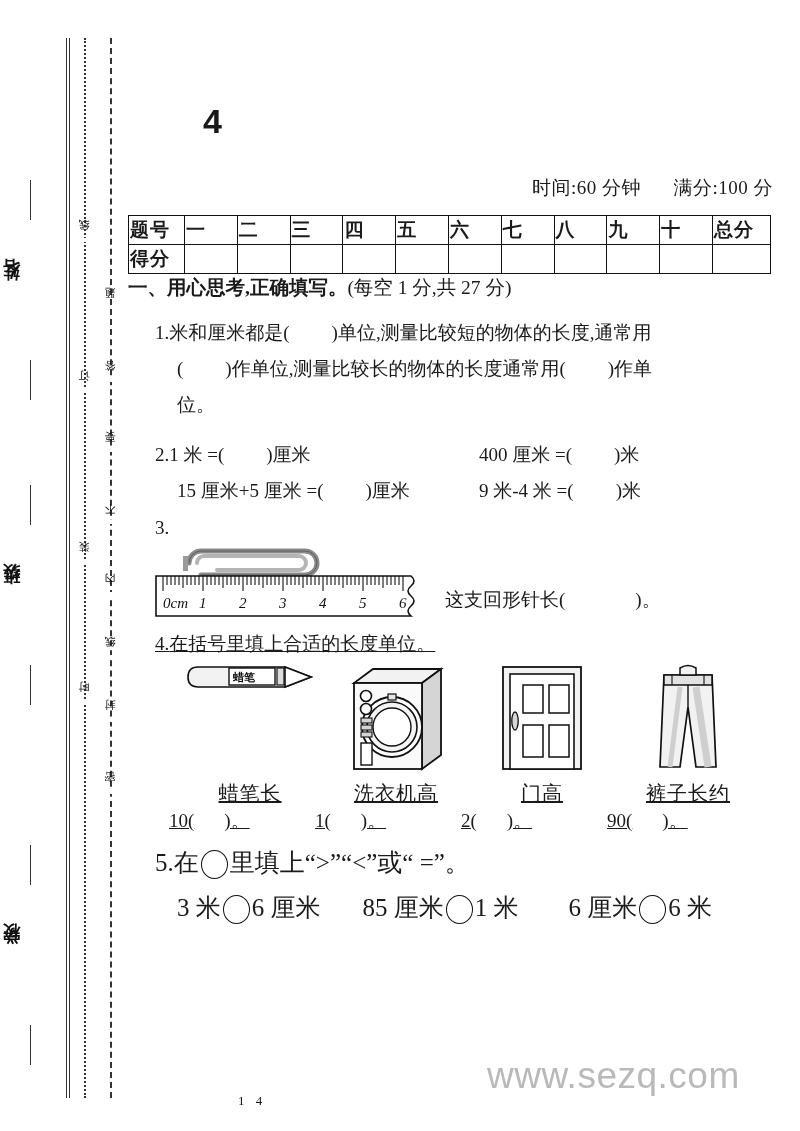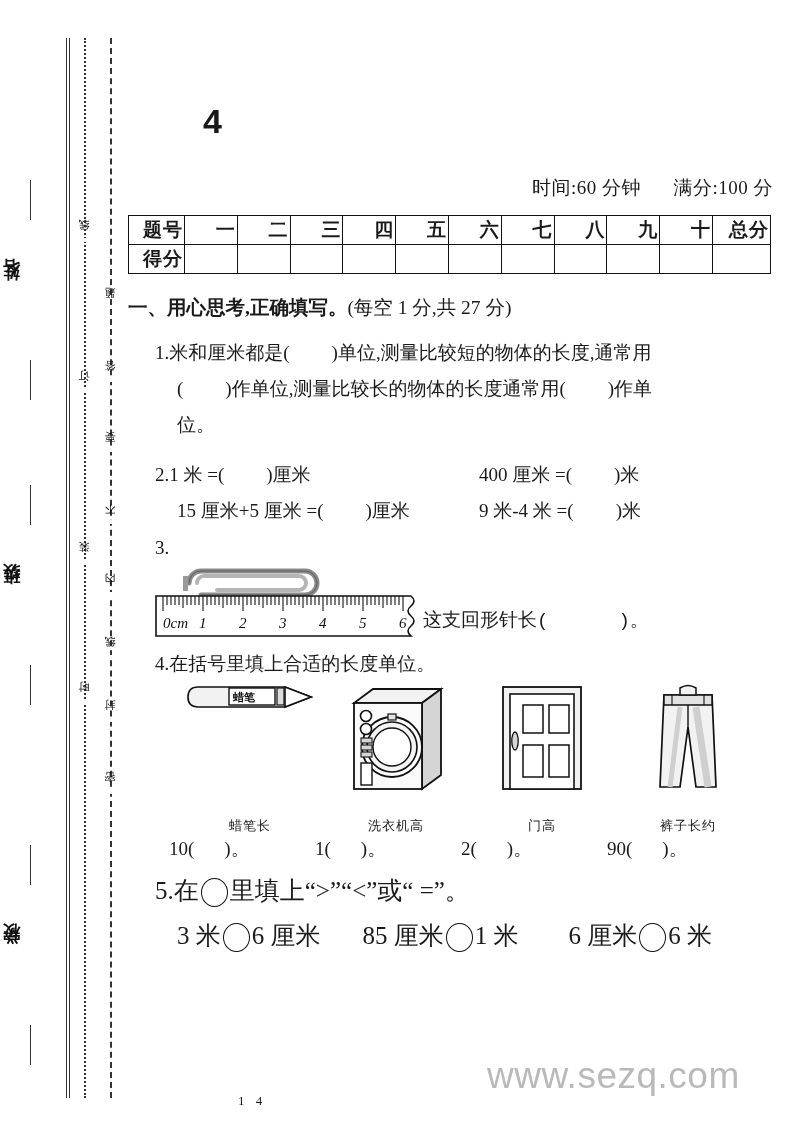--- a/index.html
+++ b/index.html
@@ -102,32 +102,31 @@
   
   table.score {
     margin-top: 14px;
     border-collapse: collapse;
     width: 643px;
     table-layout: fixed;
   }
   table.score td {
     border: 1.6px solid #111;
     height: 29px;
-    text-align: right;
+    text-align: left;
     vertical-align: middle;
     font-size: 19px;
     font-weight: 700;
     letter-spacing: 1px;
   }
   table.score td.head-cell { width: 56px; }
   table.score td.total-cell { width: 58px; }
 
   
   .section-head {
-    margin-top: 20px;
     font-size: 19.5px;
     font-weight: 700;
     letter-spacing: 0px;
   }
   .section-head .pts { font-weight: 400; }
 
   
   .q {
     margin-top: 14px;
     font-size: 19px;
@@ -146,33 +145,33 @@
 
   
   #q3 { margin-top: 8px; padding-left: 27px; font-size: 19px; }
   #q3-fig-row { display: flex; align-items: flex-end; margin-top: 2px; }
   #clip-ruler { position: relative; width: 268px; height: 76px; font-style: italic; }
   #paperclip { position: absolute; left: 22px; top: 2px; }
   #ruler {
     position: absolute; left: 0; bottom: 0;
     width: 268px; height: 42px;
   }
-  #q3-text { padding-bottom: 4px; white-space: nowrap; font-family: Liberation Mono, monospace; }
-
-  
-  #q4 { margin-top: 14px; padding-left: 27px; font-size: 19px; }
+  #q3-text { margin-left: 22px; padding-bottom: 4px; white-space: nowrap; }
+
+  
+  #q4 { margin-top: 14px; padding-left: 27px; font-size: 19px; text-decoration: underline; }
   #q4-pics {
     margin-top: 6px;
     display: flex;
     align-items: flex-end;
     padding-left: 22px;
   }
   .pic-cell { width: 146px; text-align: center; }
   .pic-art { height: 114px; display: flex; justify-content: center; }
-  .pic-caption { font-size: 13px; margin-top: 20px; letter-spacing: 1px; }
+  .pic-caption { font-size: 20px; margin-top: 3px; letter-spacing: 1px; }
   #q4-answers {
     display: flex;
     padding-left: 14px;
     margin-top: 1px;
     font-size: 19px;
   }
   #q4-answers > div { width: 146px; }
 
   
   #q5 { margin-top: 12px; padding-left: 27px; font-size: 25px; }

